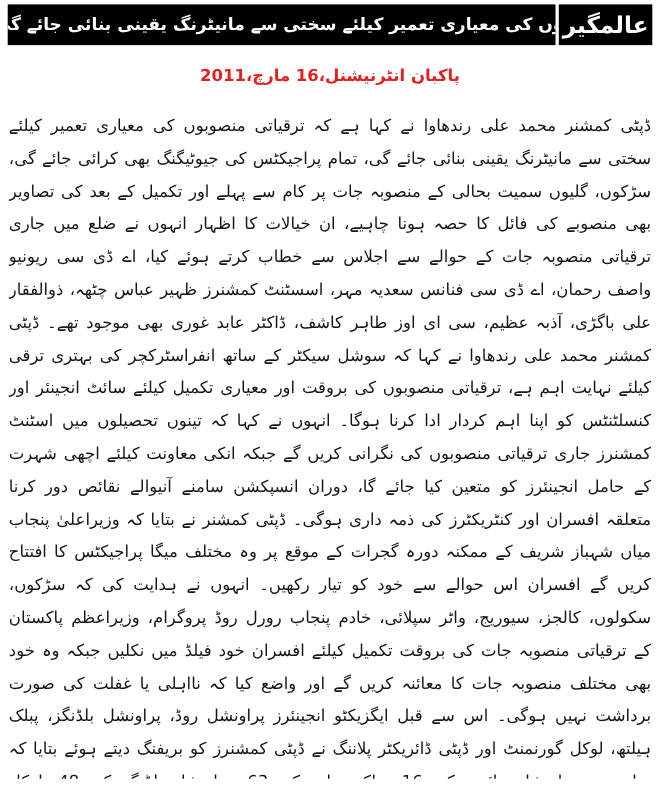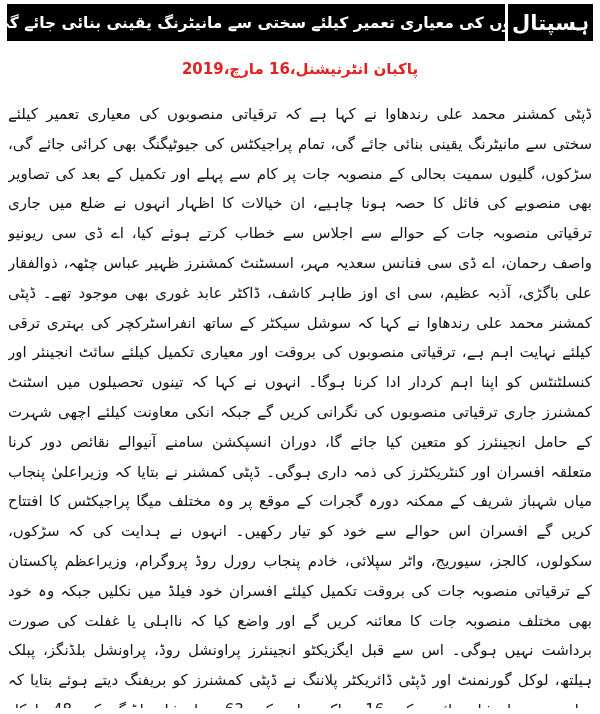--- a/index.html
+++ b/index.html
@@ -88,23 +88,23 @@
     word-spacing: 1px;
     overflow: hidden;
   }
 </style>
 </head>
 <body>
 
 <div class="page">
 
   <header class="masthead">
-    <div class="logo-box">ہسپتال</div>
+    <div class="logo-box">عالمگیر</div>
     <div class="headline-box">ترقیاتی منصوبوں کی معیاری تعمیر کیلئے سختی سے مانیٹرنگ یقینی بنائی جائے گی ۔ڈپٹی کمشنر</div>
   </header>
 
-  <div class="dateline">پاکبان انٹرنیشنل،16 مارچ،2019</div>
+  <div class="dateline">پاکبان انٹرنیشنل،16 مارچ،2011</div>
 
   <article>
     <p class="article-body">ڈپٹی کمشنر محمد علی رندھاوا نے کہا ہے کہ ترقیاتی منصوبوں کی معیاری تعمیر کیلئے سختی سے مانیٹرنگ یقینی بنائی جائے گی، تمام پراجیکٹس کی جیوٹیگنگ بھی کرائی جائے گی، سڑکوں، گلیوں سمیت بحالی کے منصوبہ جات پر کام سے پہلے اور تکمیل کے بعد کی تصاویر بھی منصوبے کی فائل کا حصہ ہونا چاہیے، ان خیالات کا اظہار انہوں نے ضلع میں جاری ترقیاتی منصوبہ جات کے حوالے سے اجلاس سے خطاب کرتے ہوئے کیا، اے ڈی سی ریونیو واصف رحمان، اے ڈی سی فنانس سعدیہ مہر، اسسٹنٹ کمشنرز ظہیر عباس چٹھہ، ذوالفقار علی باگڑی، آذبہ عظیم، سی ای اوز طاہر کاشف، ڈاکٹر عابد غوری بھی موجود تھے۔ ڈپٹی کمشنر محمد علی رندھاوا نے کہا کہ سوشل سیکٹر کے ساتھ انفراسٹرکچر کی بہتری ترقی کیلئے نہایت اہم ہے، ترقیاتی منصوبوں کی بروقت اور معیاری تکمیل کیلئے سائٹ انجینئر اور کنسلٹنٹس کو اپنا اہم کردار ادا کرنا ہوگا۔ انہوں نے کہا کہ تینوں تحصیلوں میں اسٹنٹ کمشنرز جاری ترقیاتی منصوبوں کی نگرانی کریں گے جبکہ انکی معاونت کیلئے اچھی شہرت کے حامل انجینئرز کو متعین کیا جائے گا، دوران انسپکشن سامنے آنیوالے نقائص دور کرنا متعلقہ افسران اور کنٹریکٹرز کی ذمہ داری ہوگی۔ ڈپٹی کمشنر نے بتایا کہ وزیراعلیٰ پنجاب میاں شہباز شریف کے ممکنہ دورہ گجرات کے موقع پر وہ مختلف میگا پراجیکٹس کا افتتاح کریں گے افسران اس حوالے سے خود کو تیار رکھیں۔ انہوں نے ہدایت کی کہ سڑکوں، سکولوں، کالجز، سیوریج، واٹر سپلائی، خادم پنجاب رورل روڈ پروگرام، وزیراعظم پاکستان کے ترقیاتی منصوبہ جات کی بروقت تکمیل کیلئے افسران خود فیلڈ میں نکلیں جبکہ وہ خود بھی مختلف منصوبہ جات کا معائنہ کریں گے اور واضع کیا کہ نااہلی یا غفلت کی صورت برداشت نہیں ہوگی۔ اس سے قبل ایگزیکٹو انجینئرز پراونشل روڈ، پراونشل بلڈنگز، پبلک ہیلتھ، لوکل گورنمنٹ اور ڈپٹی ڈائریکٹر پلاننگ نے ڈپٹی کمشنرز کو بریفنگ دیتے ہوئے بتایا کہ ضلع میں پراونشل ہائیوے کی 16، پبلک ہیلتھ کی 63، پراونشل بلڈنگز کی 48، لوکل گورنمنٹ کی 4، فارسٹ، آبپاشی اور اوقاف ڈیپارٹمنٹ کی ایک ایک سکیم پر کام جاری ہے۔ انہوں نے بتایا کہ ایک ارب روپے لاگت سے اربن واٹر سپلائی سکیم کے تمام 17 ٹیوب ویل نصب کر کے چالو کر دیے گئے ہیں، شہر میں دو نئے ڈسپوزل اسٹیشن بنائے گئے ہیں، اسی طرح ڈنگہ، لالہ موسیٰ، سرائے عالمگیر، جلالپور جٹاں، کھاریاں میں بھی کروڑوں روپے لاگت سے واٹر سپلائی اور سیوریج سکیموں پر کام تیزی سے جاری ہے۔ انہوں نے بتایا کہ ایک ارب روپے لاگت سے مدینہ اعوان شریف روڈ کا 45 فیصد کام مکمل کیا جا چکا ہے اسی طرح جلالپور جٹاں تا کھاریاں ڈیفنس روڈ کا پہلے فیز کا کام مکمل کیا جا چکا ہے جس کے تحت 27 کلومیٹر طویل روڈ تعمیر کی گئی ہے جبکہ سٹی روڈز پیکیج کے منصوبوں پر کام جاری ہے، نواز شریف میڈیکل کالج اکیڈمک بلاک، عزیز بھٹی شہید ہسپتال کی اپ گریڈیشن کے منصوبوں پر کام بڑی حد تک مکمل کیا جا چکا ہے۔</p>
   </article>
 
 </div>
 
 </body></html>

